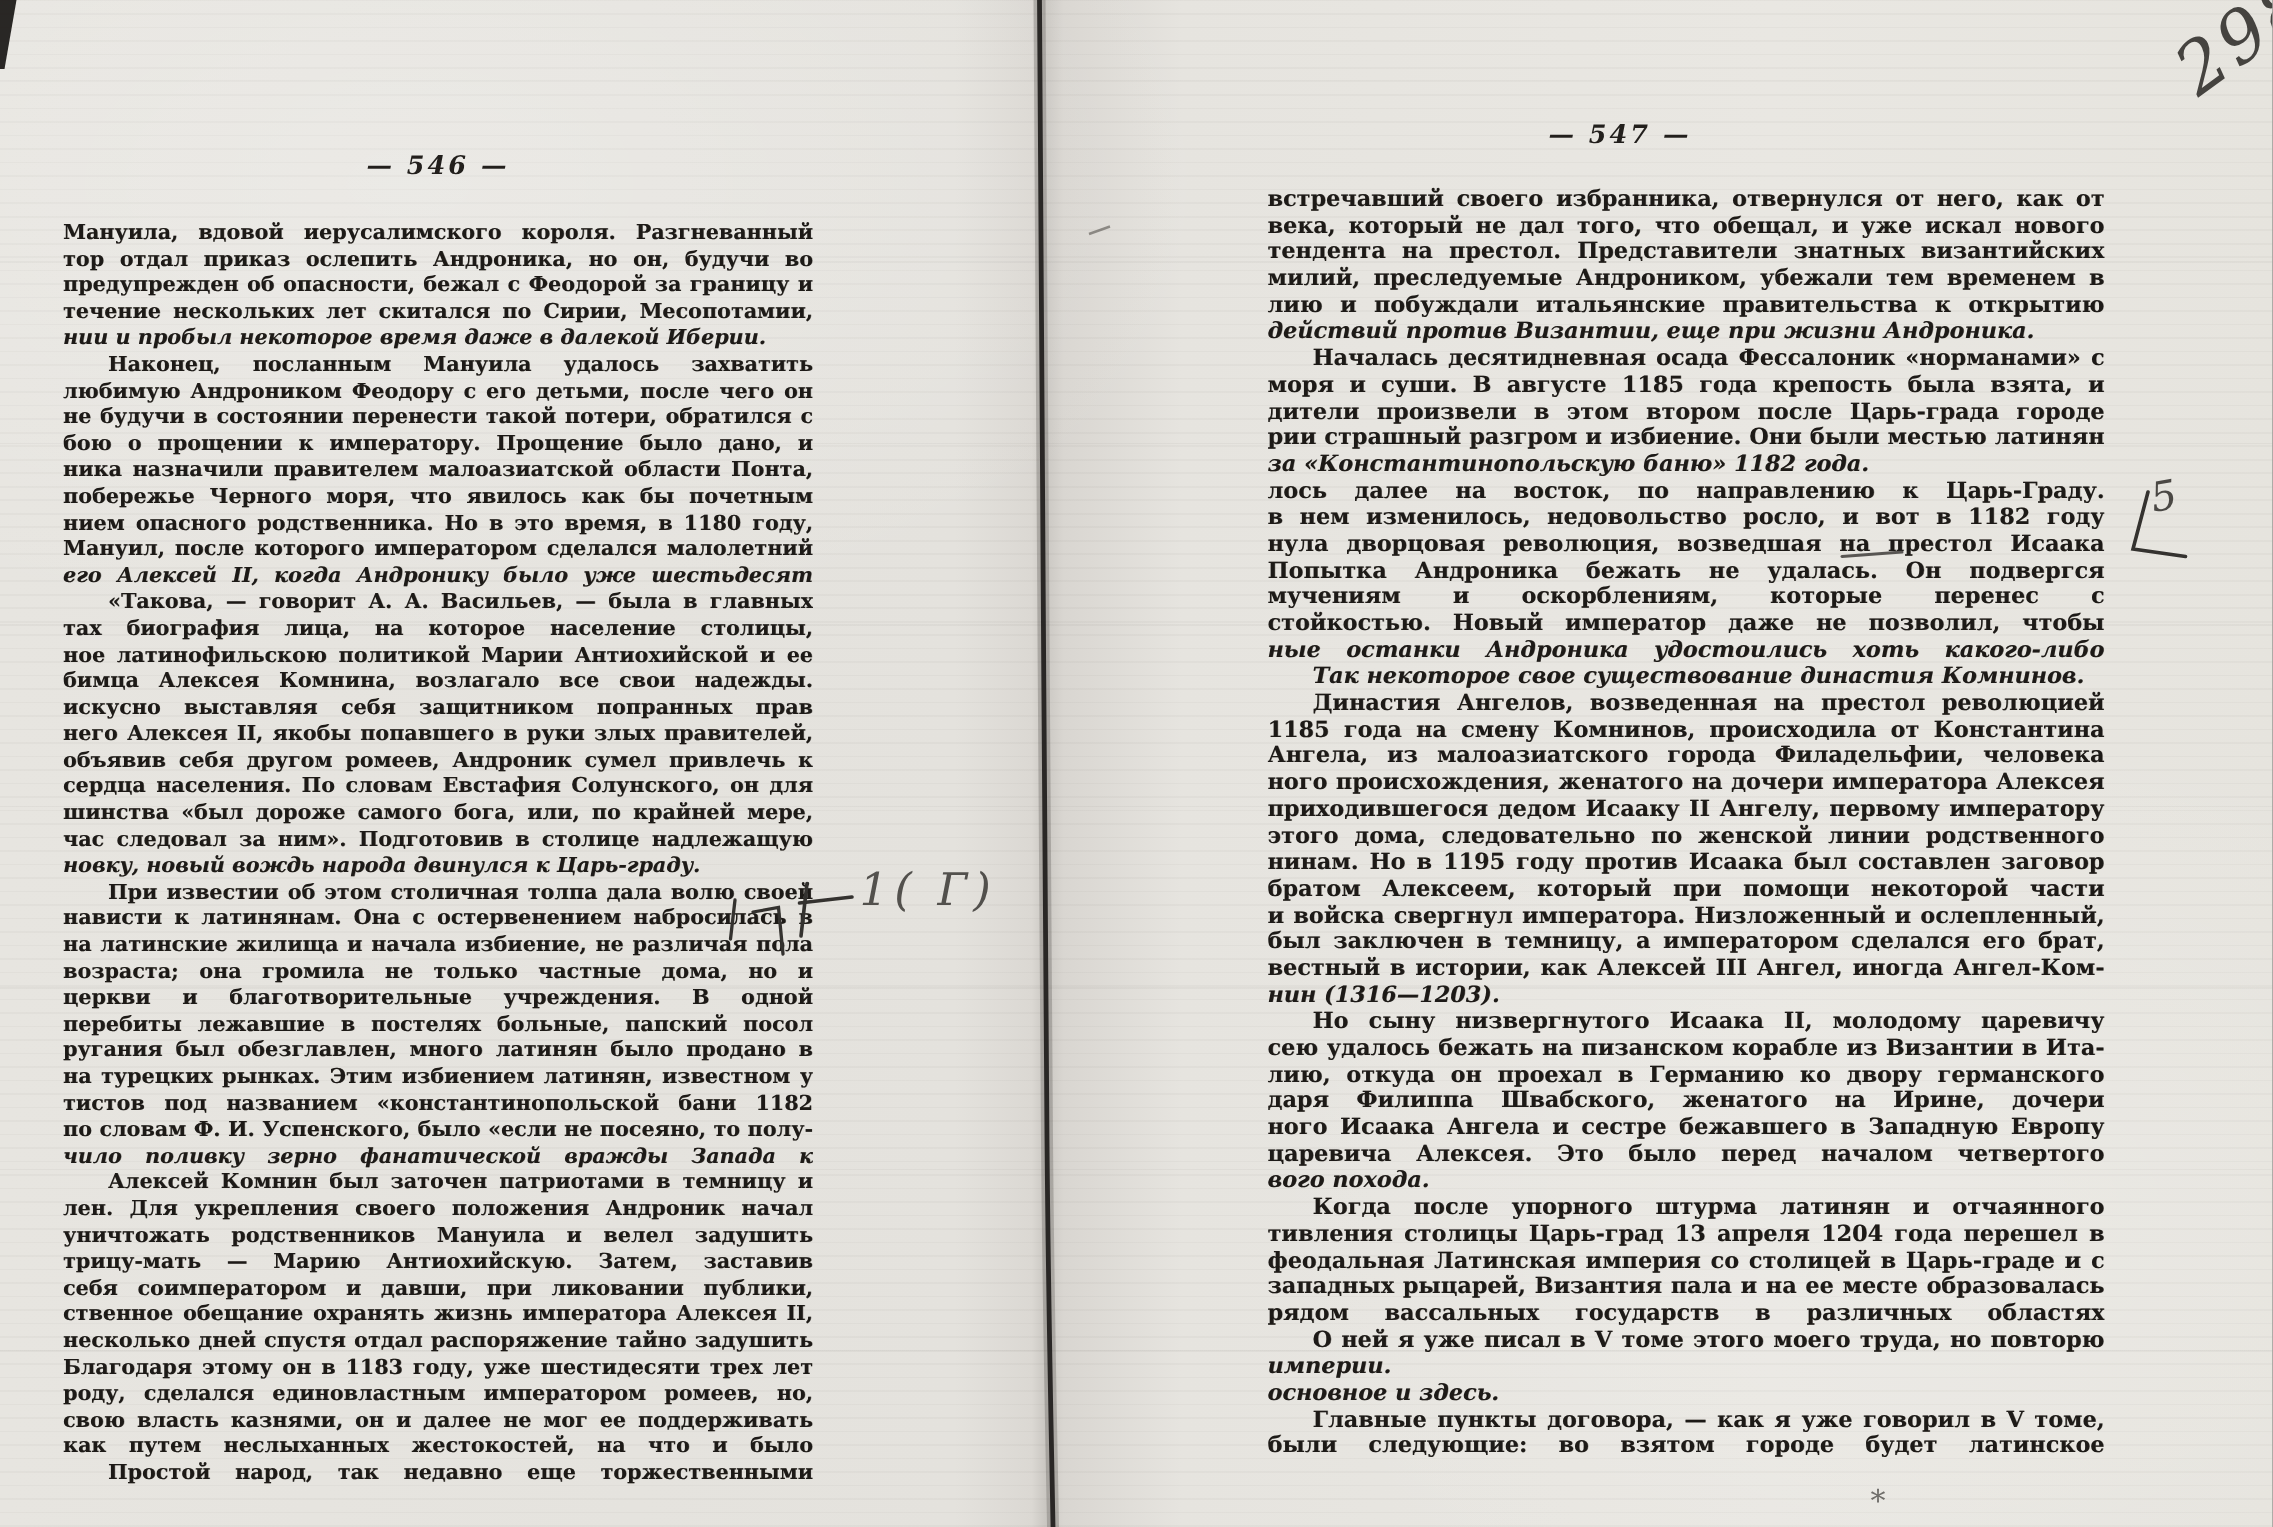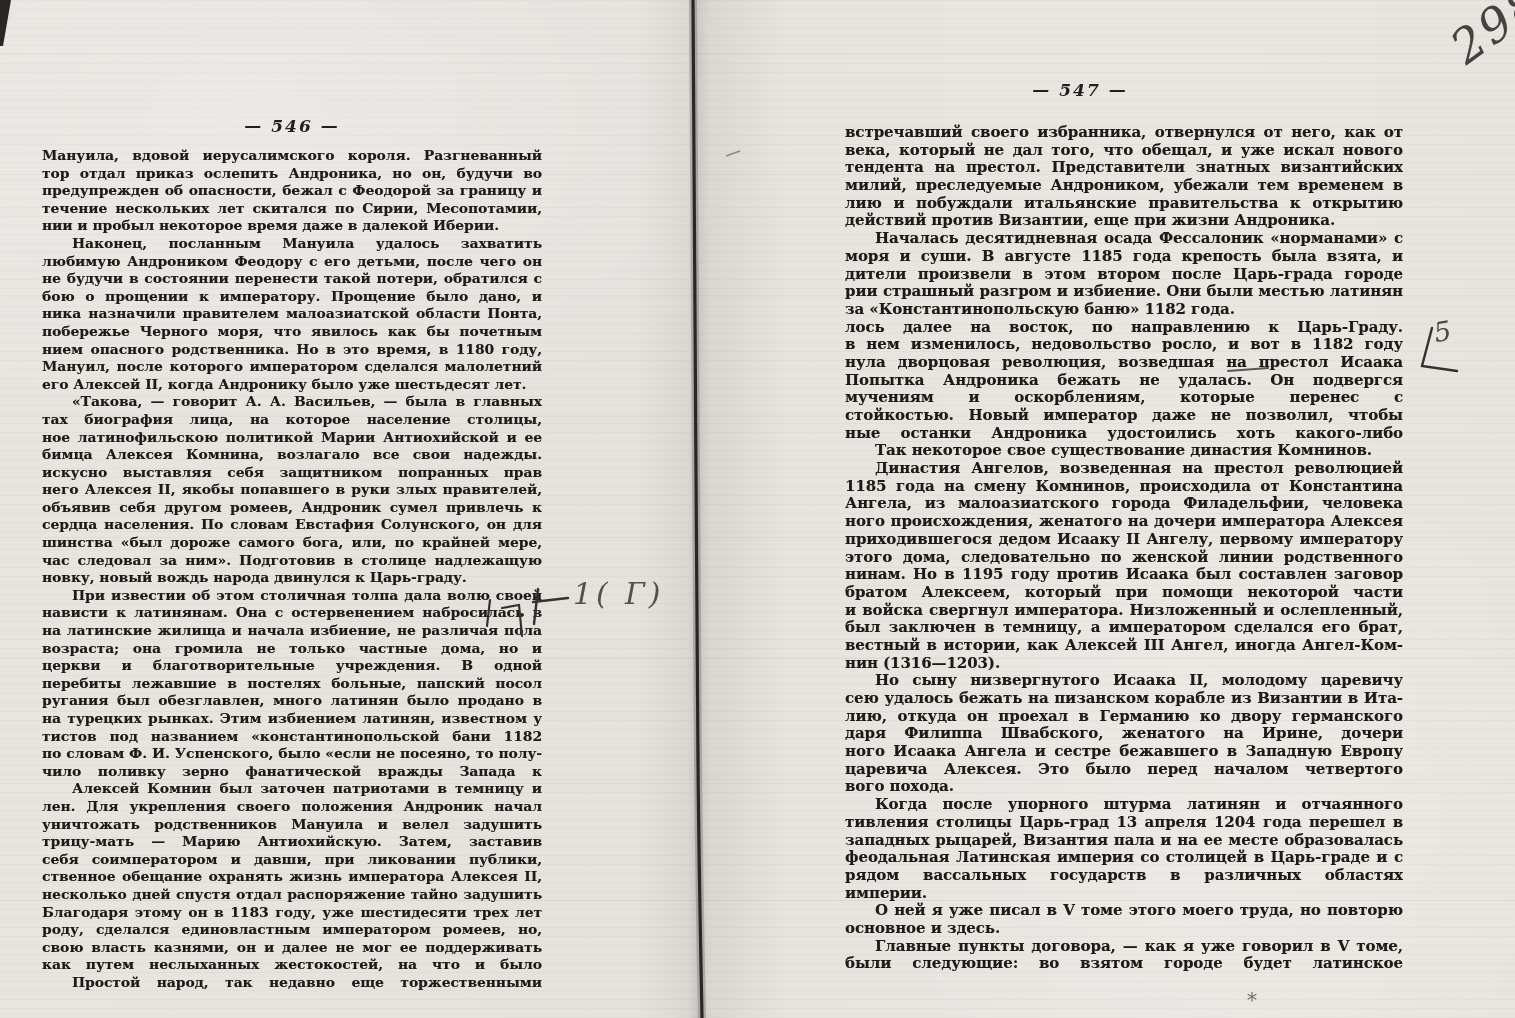--- a/index.html
+++ b/index.html
@@ -29,21 +29,21 @@
   .text-col .tline{
     font-weight:700;
     text-align:justify;
     text-align-last:justify;
     overflow:hidden;
     text-shadow:0.3px 0.3px 0.4px rgba(35,30,25,0.45);
   }
   .col-left .tline{ font-size:13.8px; height:17.6px; line-height:17.6px; }
   .col-right .tline{ font-size:14.9px; height:17.7px; line-height:17.7px; }
   .tline.ind{ padding-left:30px; }
-  .tline.endline{ text-align-last:left; }
+  .tline.endline{ text-align-last:left;font-style:italic; }
   .overlay{ position:absolute; left:0; top:0; pointer-events:none; }
   .hand{
     position:absolute;
     font-family:"DejaVu Serif","Liberation Serif",serif;
     font-style:italic;
     color:#2f2d2a;
     pointer-events:none;
   }
   .corner-num{
     font-size:47px;
@@ -67,21 +67,21 @@
     font-size:20px;
     opacity:0.65;
     font-style:normal;
   }
 </style>
 </head>
 <body>
 
 <div class="scan">
 
-  <div class="pageno" style="left:42px;top:116px;width:500px;">— 546 —</div>
+  <div class="pageno" style="left:42px;top:101px;width:500px;">— 546 —</div>
   <div class="text-col col-left" id="left-col" style="left:42px;top:147px;width:500px;">
       <div class="tline">Мануила, вдовой иерусалимского короля. Разгневанный импера-</div>
       <div class="tline">тор отдал приказ ослепить Андроника, но он, будучи во время</div>
       <div class="tline">предупрежден об опасности, бежал с Феодорой за границу и в</div>
       <div class="tline">течение нескольких лет скитался по Сирии, Месопотамии, Арме-</div>
       <div class="tline endline">нии и пробыл некоторое время даже в далекой Иберии.</div>
       <div class="tline ind">Наконец, посланным Мануила удалось захватить страстно</div>
       <div class="tline">любимую Андроником Феодору с его детьми, после чего он сам,</div>
       <div class="tline">не будучи в состоянии перенести такой потери, обратился с прось-</div>
       <div class="tline">бою о прощении к императору. Прощение было дано, и Андро-</div>
@@ -161,25 +161,25 @@
       <div class="tline endline">нин (1316—1203).</div>
       <div class="tline ind">Но сыну низвергнутого Исаака II, молодому царевичу Алек-</div>
       <div class="tline">сею удалось бежать на пизанском корабле из Византии в Ита-</div>
       <div class="tline">лию, откуда он проехал в Германию ко двору германского госу-</div>
       <div class="tline">даря Филиппа Швабского, женатого на Ирине, дочери низложен-</div>
       <div class="tline">ного Исаака Ангела и сестре бежавшего в Западную Европу</div>
       <div class="tline">царевича Алексея. Это было перед началом четвертого кресто-</div>
       <div class="tline endline">вого похода.</div>
       <div class="tline ind">Когда после упорного штурма латинян и отчаянного сопро-</div>
       <div class="tline">тивления столицы Царь-град 13 апреля 1204 года перешел в руки</div>
+      <div class="tline">феодальная Латинская империя со столицей в Царь-граде и с</div>
       <div class="tline">западных рыцарей, Византия пала и на ее месте образовалась</div>
-      <div class="tline">феодальная Латинская империя со столицей в Царь-граде и с</div>
       <div class="tline">рядом вассальных государств в различных областях Восточной</div>
+      <div class="tline ind">О ней я уже писал в V томе этого моего труда, но повторю</div>
       <div class="tline endline">империи.</div>
-      <div class="tline ind">О ней я уже писал в V томе этого моего труда, но повторю</div>
       <div class="tline endline">основное и здесь.</div>
       <div class="tline ind">Главные пункты договора, — как я уже говорил в V томе, —</div>
       <div class="tline">были следующие: во взятом городе будет латинское правитель-</div>
     </div>
 
   <svg class="overlay" width="1515" height="1018" viewBox="0 0 1515 1018">
 
     <path d="M693,0 C696,200 695,520 698,760 C699,880 701,960 702,1018" fill="none" stroke="#474440" stroke-width="8" stroke-opacity="0.28"></path>
     <path d="M693,0 C696,200 695,520 698,760 C699,880 701,960 702,1018" fill="none" stroke="#181614" stroke-width="3.2" stroke-opacity="0.88"></path>
 

